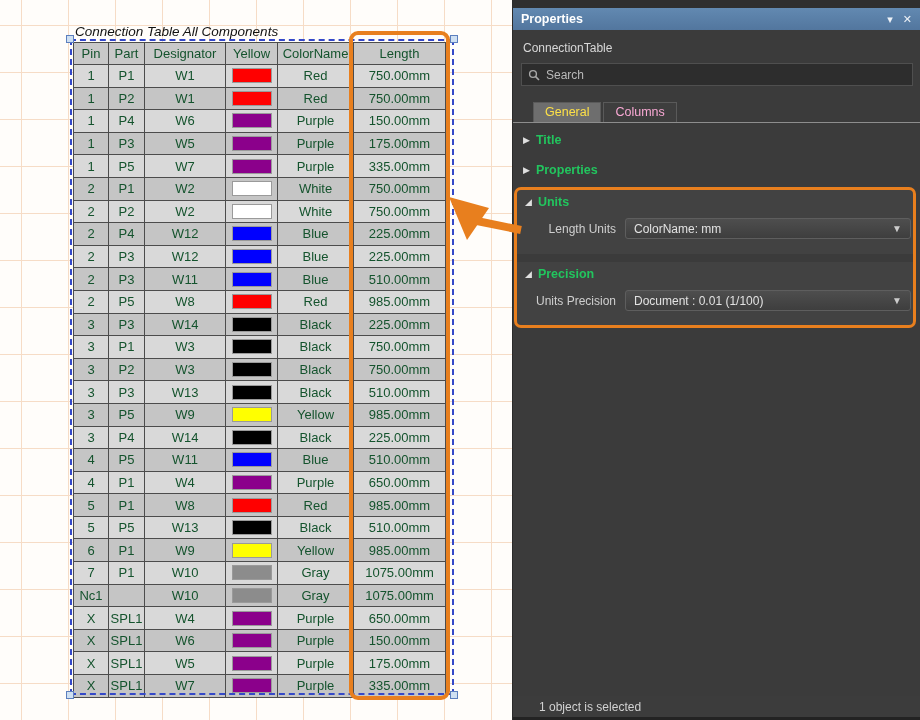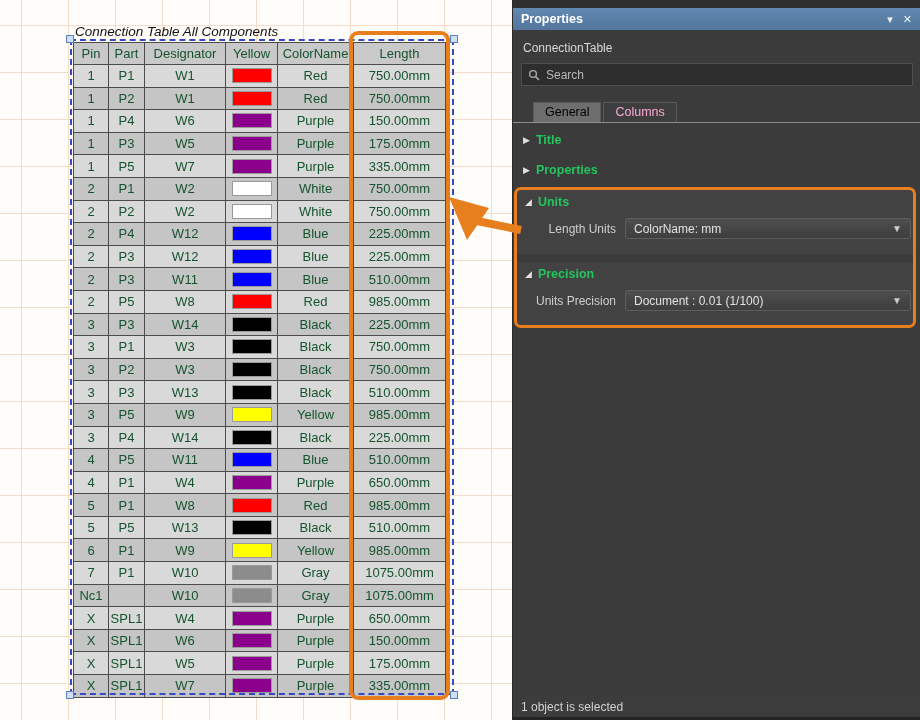--- a/index.html
+++ b/index.html
@@ -88,21 +88,21 @@
     font-size:12px; width:100%; font-family:inherit;
   }
   .search-wrap input::placeholder { color:#b9b9b9; opacity:1; }
 
   .tabs { position:absolute; left:20px; top:102px; height:21px; display:flex; }
   .tabs-underline { position:absolute; left:0; top:122px; width:100%; height:1px; background:#8d8d8d; }
   .tab {
     padding:2px 11px 3px; margin-right:2px; cursor:pointer;
     border:1px solid #5a5a5a; border-bottom:none; font-size:12.5px;
   }
-  .tab.active { background:#6e6e6e; color:#000000; }
+  .tab.active { background:#6e6e6e; color:#fde047; }
   .tab.inactive { background:#3e3e3e; color:#f9a8d4; }
 
   .sec-collapsed {
     position:absolute; left:0; width:100%; height:20px;
     display:flex; align-items:center; padding-left:10px; cursor:pointer;
   }
   .sec-head-lbl { font-weight:bold; color:#22c55e; margin-left:6px; font-size:12.5px; }
   .tri { font-size:9px; color:#e0e0e0; }
   .sec-title { top:130px; }
   .sec-props { top:160px; }
@@ -123,21 +123,21 @@
   .dropdown .dd-val { flex:1; white-space:nowrap; overflow:hidden; }
   .dropdown .dd-caret { font-size:10px; color:#cccccc; }
 
   .hl-panel {
     position:absolute; left:514px; top:187px; width:402px; height:141px;
     border:3px solid #e87f1e; border-radius:7px; z-index:6; pointer-events:none;
   }
 
   .status-bar {
     position:absolute; left:0; bottom:3px; width:100%; height:21px;
-    display:flex; align-items:center; padding-left:8px; color:#d2d2d2;
+    display:flex; align-items:center; padding-left:26px; color:#d2d2d2;
     background:#3c3c3c;
   }
   .panel-bottom-edge { position:absolute; left:0; bottom:0; width:100%; height:3px; background:#232323; }
 </style>
 </head>
 <body>
 
 <div class="canvas">
   <div class="table-title">Connection Table All Components</div>
 

